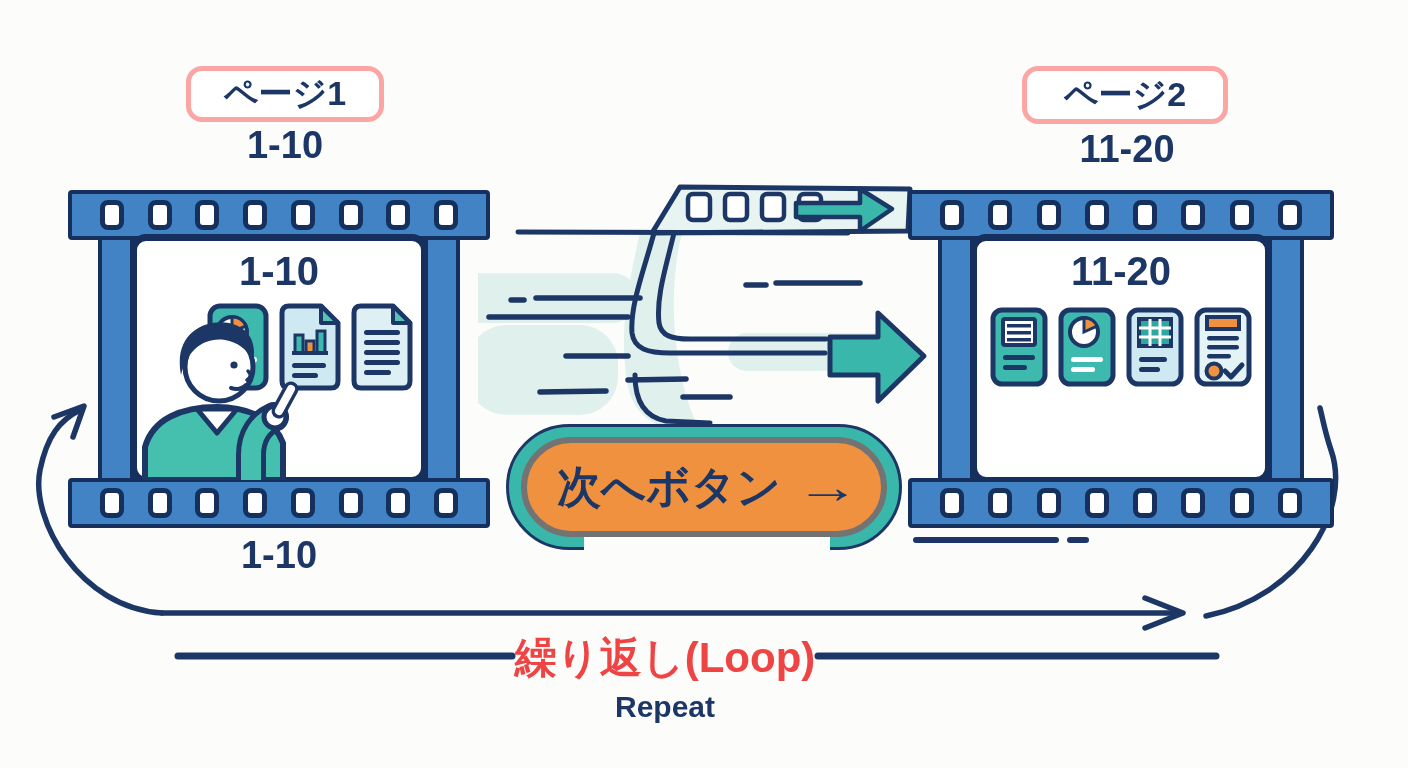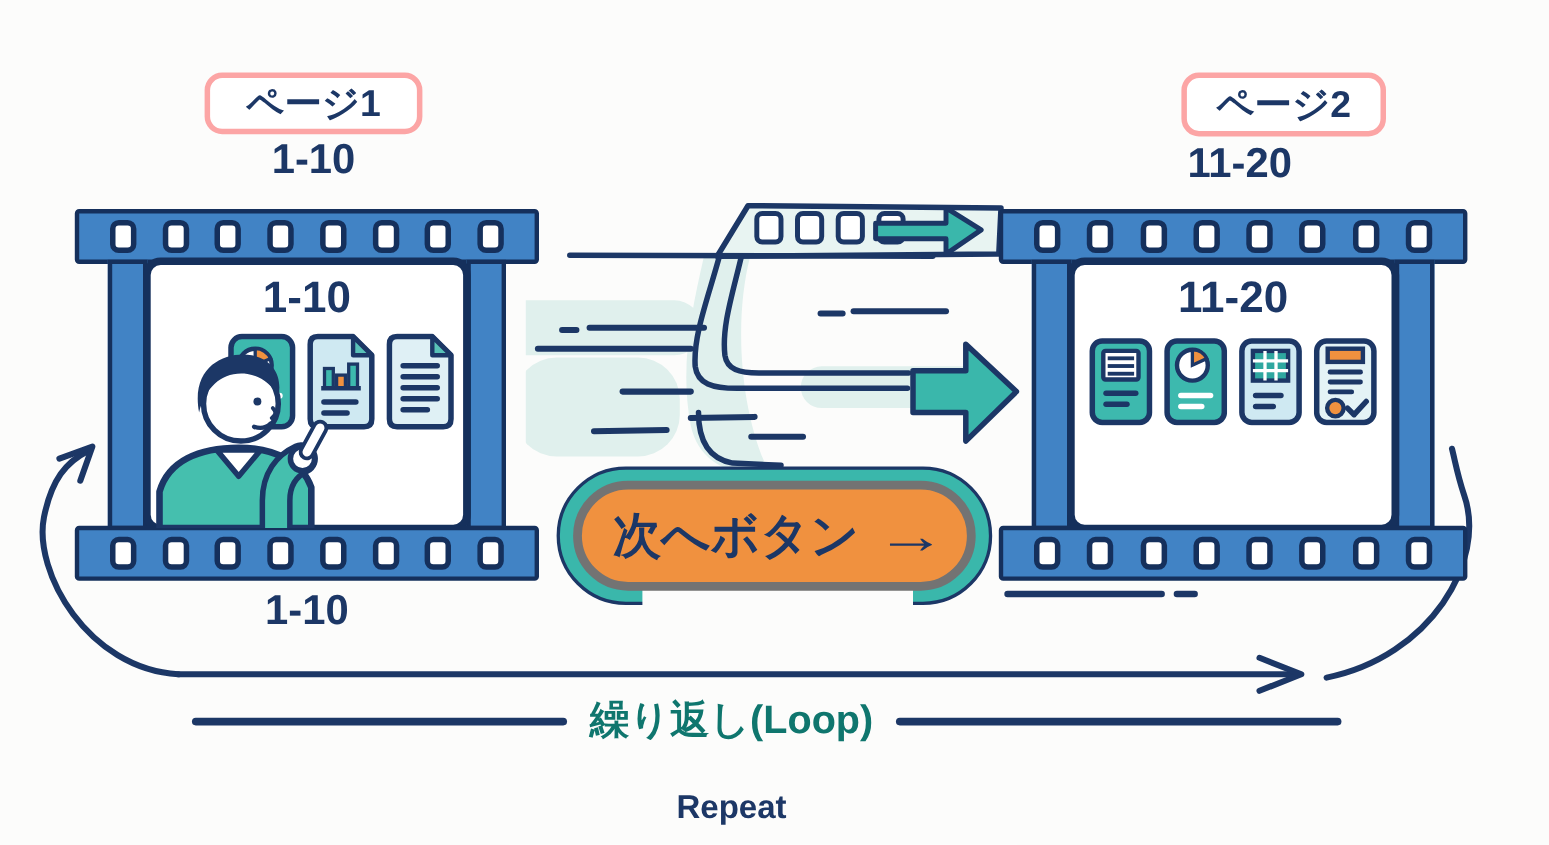--- a/index.html
+++ b/index.html
@@ -10,21 +10,21 @@
   svg{display:block}
   .abs{position:absolute}
 
   
   .badge{
     position:absolute;background:#ffffff;border:5px solid #fca5a5;border-radius:16px;
     display:flex;align-items:center;justify-content:center;
     font-weight:bold;font-size:34px;color:#1c3766;box-sizing:border-box;
   }
   #badge1{left:186px;top:66px;width:198px;height:56px;}
-  #badge2{left:1074px;top:66px;width:186px;height:58px;}
+  #badge2{left:1022px;top:66px;width:206px;height:58px;}
   .range-top{
     position:absolute;font-weight:bold;font-size:38px;color:#1c3766;text-align:center;
   }
   #range1{left:186px;top:124px;width:198px;}
   #range2{left:1022px;top:128px;width:210px;}
 
   
   .strip{position:absolute;height:338px;}
   #strip-left{left:68px;top:190px;width:422px;}
   #strip-right{left:908px;top:190px;width:426px;}
@@ -62,38 +62,38 @@
 
   
   #next-button-group{position:absolute;left:506px;top:422px;width:396px;height:140px;}
   .teal-ring{
     position:absolute;left:0;top:2px;width:396px;height:126px;border-radius:64px;
     background:#3ab7ab;border:3px solid #1c3766;box-sizing:border-box;
   }
   .ring-notch{position:absolute;left:78px;top:110px;width:246px;height:34px;background:#fcfcfb;}
   .next-btn{
     position:absolute;left:15px;top:15px;width:366px;height:100px;border-radius:50px;
-    background:#f0913f;border:8px solid #737373;box-sizing:border-box;
+    background:#f0913f;border:6px solid #737373;box-sizing:border-box;
     display:flex;align-items:center;justify-content:center;gap:14px;
     font-weight:bold;font-size:44px;color:#1c3766;cursor:pointer;
   }
   .next-btn .arr{font-size:46px;transform:scaleX(1.4);display:inline-block;margin-left:10px;}
   .btn-en{
     position:absolute;left:0;right:0;top:96px;text-align:center;
     font-weight:bold;font-size:31px;color:#1c3766;
   }
 
   
   #loop-label{
     position:absolute;left:480px;top:630px;width:370px;text-align:center;
-    font-weight:bold;font-size:36px;color:#0f766e;
+    font-weight:bold;font-size:42px;color:#ef4444;
   }
   #repeat-label{
     position:absolute;left:480px;top:690px;width:370px;text-align:center;
-    font-weight:bold;font-size:30px;color:#1c3766;margin-top:28px;
+    font-weight:bold;font-size:30px;color:#1c3766;
   }
 </style>
 </head>
 <body>
 
 <div id="canvas">
 
   <svg class="abs" style="left:478px;top:175px;" width="452" height="295" viewBox="0 0 452 295">
 
     <g fill="#e0f0ed">

